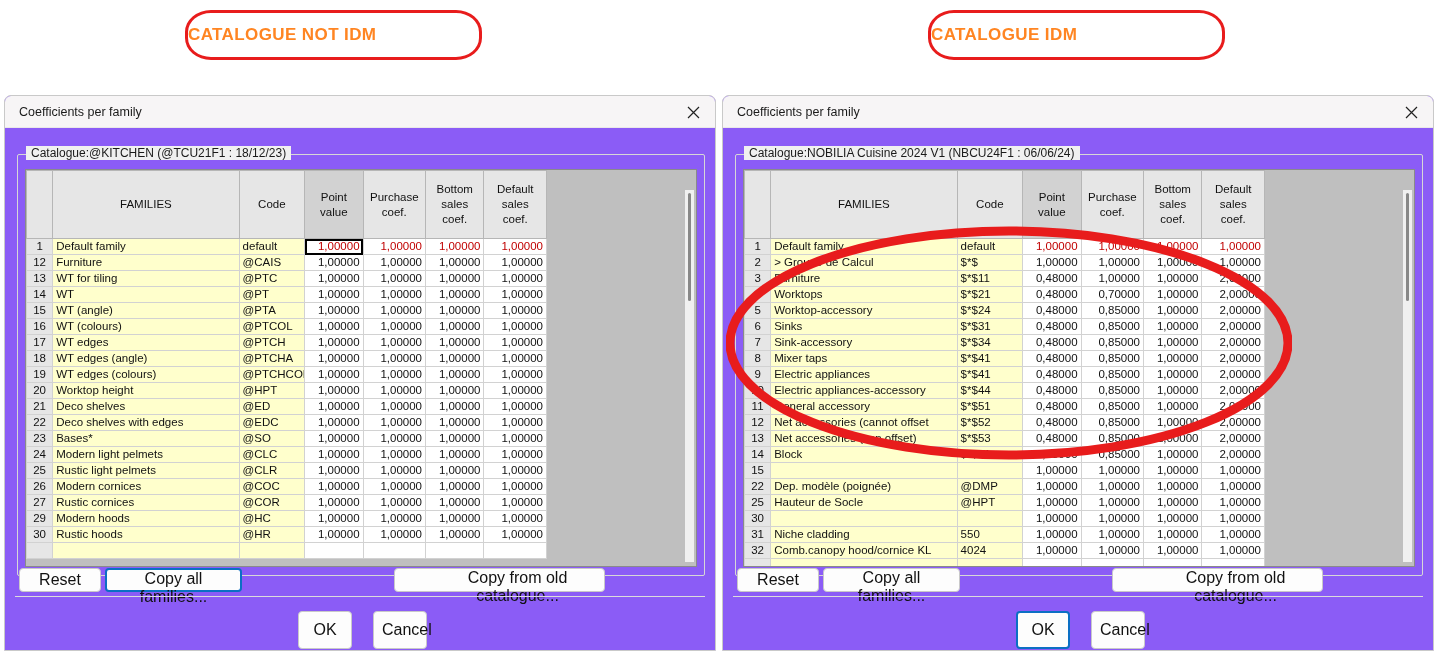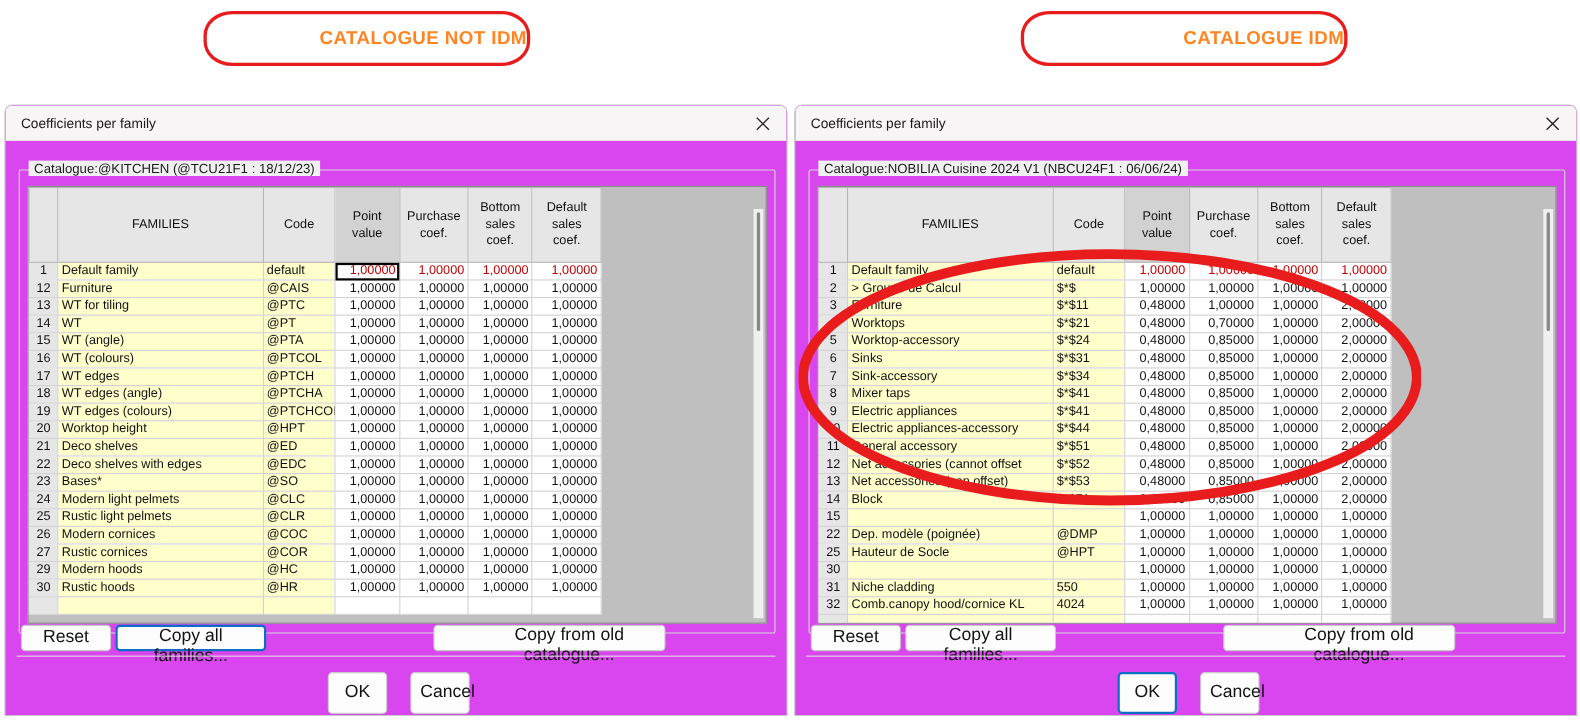--- a/index.html
+++ b/index.html
@@ -12,35 +12,35 @@
     position:relative;
     overflow:hidden;
   }
   
   .banner{
     position:absolute;top:10px;
     height:50px;
     border:3px solid #e81c1c;
     border-radius:26px/22px;
     background:#ffffff;
-    display:flex;align-items:center;justify-content:flex-end;
+    display:flex;align-items:center;justify-content:flex-start;
     color:#ff8522;
     font-weight:bold;
     font-size:17px;
     letter-spacing:.4px;
     box-sizing:border-box;
   }
   #banner-left{left:185px;width:297px;}
   #banner-right{left:928px;width:297px;}
 
   
   .dialog{
     position:absolute;top:95px;
     height:556px;
-    background:#d946ef;
+    background:#8b5cf6;
     border:1px solid #c9c9c9;
     border-radius:7px 7px 0 0;
     box-sizing:border-box;
     overflow:hidden;
   }
   #dialog-left{left:4px;width:712px;}
   #dialog-right{left:722px;width:712px;}
 
   .titlebar{
     height:32px;

